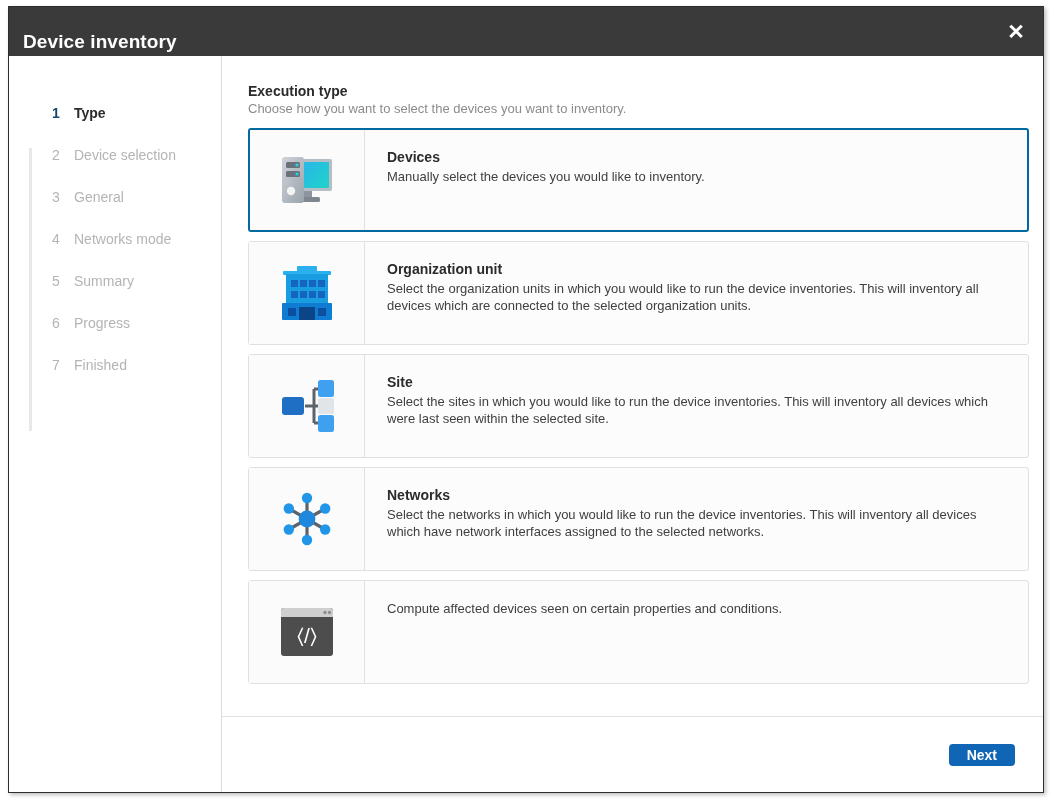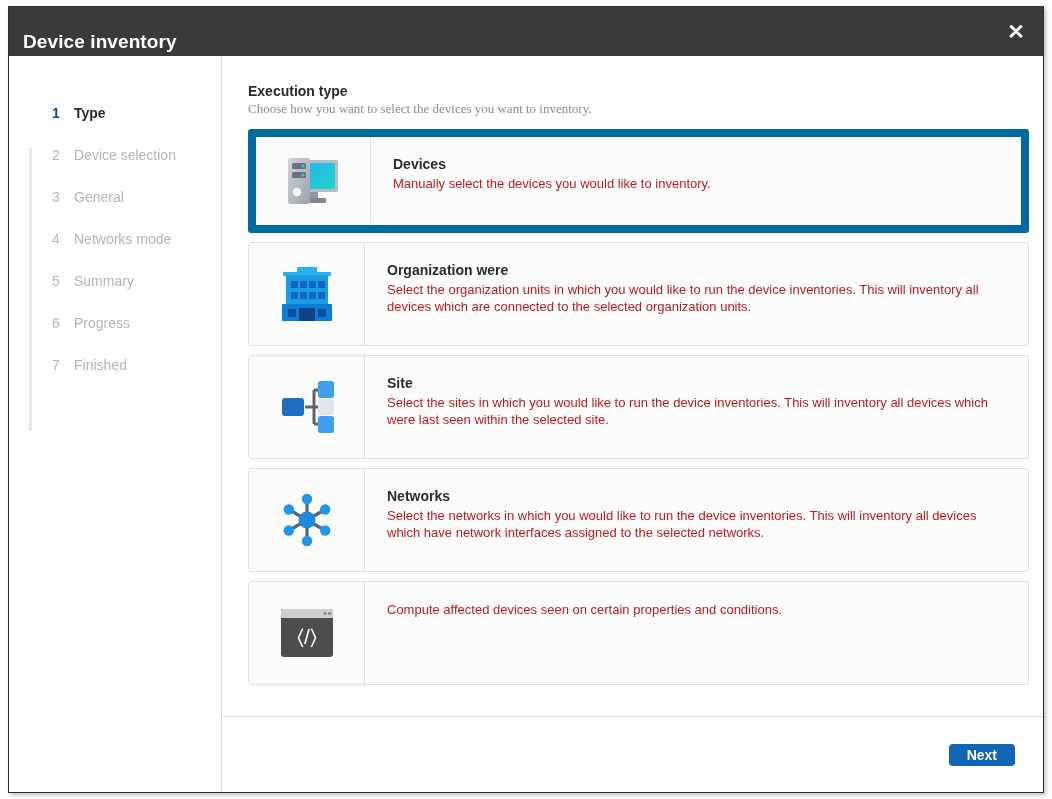--- a/index.html
+++ b/index.html
@@ -131,37 +131,36 @@
   #section-title {
     font-size: 14px;
     font-weight: bold;
     color: #2b2b2b;
     margin: 0 0 2px 0;
   }
   #section-subtitle {
     font-size: 13px;
     color: #8b8b8b;
     margin: 0 0 12px 0;
-    font-family: Liberation Serif, serif;
   }
 
   
   .option-card {
     display: flex;
     align-items: stretch;
     border: 1px solid #e0e0e0;
     border-radius: 3px;
     background: #fcfcfc;
     margin-bottom: 9px;
     min-height: 104px;
     cursor: pointer;
     box-sizing: border-box;
   }
   .option-card.selected {
-    border: 8px solid #0369a1;
+    border: 2px solid #0369a1;
     background: #fcfcfc;
   }
   .option-icon {
     width: 116px;
     min-width: 116px;
     display: flex;
     align-items: center;
     justify-content: center;
     border-right: 1px solid #e0e0e0;
     background: #fbfbfb;
@@ -178,21 +177,21 @@
     min-width: 0;
   }
   .option-title {
     font-size: 14px;
     font-weight: bold;
     color: #2b2b2b;
     margin-bottom: 3px;
   }
   .option-desc {
     font-size: 13px;
-    color: #b91c1c;
+    color: #404040;
     line-height: 17px;
   }
 
   
   #dialog-footer {
     height: 76px;
     min-height: 76px;
     border-top: 1px solid #e0e0e0;
     display: flex;
     align-items: center;
@@ -312,21 +311,21 @@
                   <rect x="25" y="30" width="7" height="7" fill="#1565c0"></rect>
                   <rect x="34" y="30" width="7" height="7" fill="#1565c0"></rect>
                   <rect x="43" y="30" width="7" height="7" fill="#1565c0"></rect>
                   <rect x="7" y="42" width="50" height="17" rx="1" fill="#0f7cd4"></rect>
                   <rect x="13" y="47" width="8" height="8" fill="#0d4f9e"></rect>
                   <rect x="43" y="47" width="8" height="8" fill="#0d4f9e"></rect>
                   <rect x="24" y="46" width="16" height="13" fill="#0b4487"></rect>
                 </svg>
               </div>
               <div class="option-text">
-                <div class="option-title">Organization were</div>
+                <div class="option-title">Organization unit</div>
                 <div class="option-desc">Select the organization units in which you would like to run the device inventories. This will inventory all devices which are connected to the selected organization units.</div>
               </div>
             </div>
             <div class="option-card">
               <div class="option-icon">
                 <svg width="64" height="64" viewBox="0 0 64 64">
                   <path d="M30 32 H39" stroke="#5c636b" stroke-width="3" fill="none"></path>
                   <path d="M39 15 H44" stroke="#5c636b" stroke-width="3" fill="none"></path>
                   <path d="M39 49 H44" stroke="#5c636b" stroke-width="3" fill="none"></path>
                   <path d="M39 15 V49" stroke="#5c636b" stroke-width="3" fill="none"></path>

